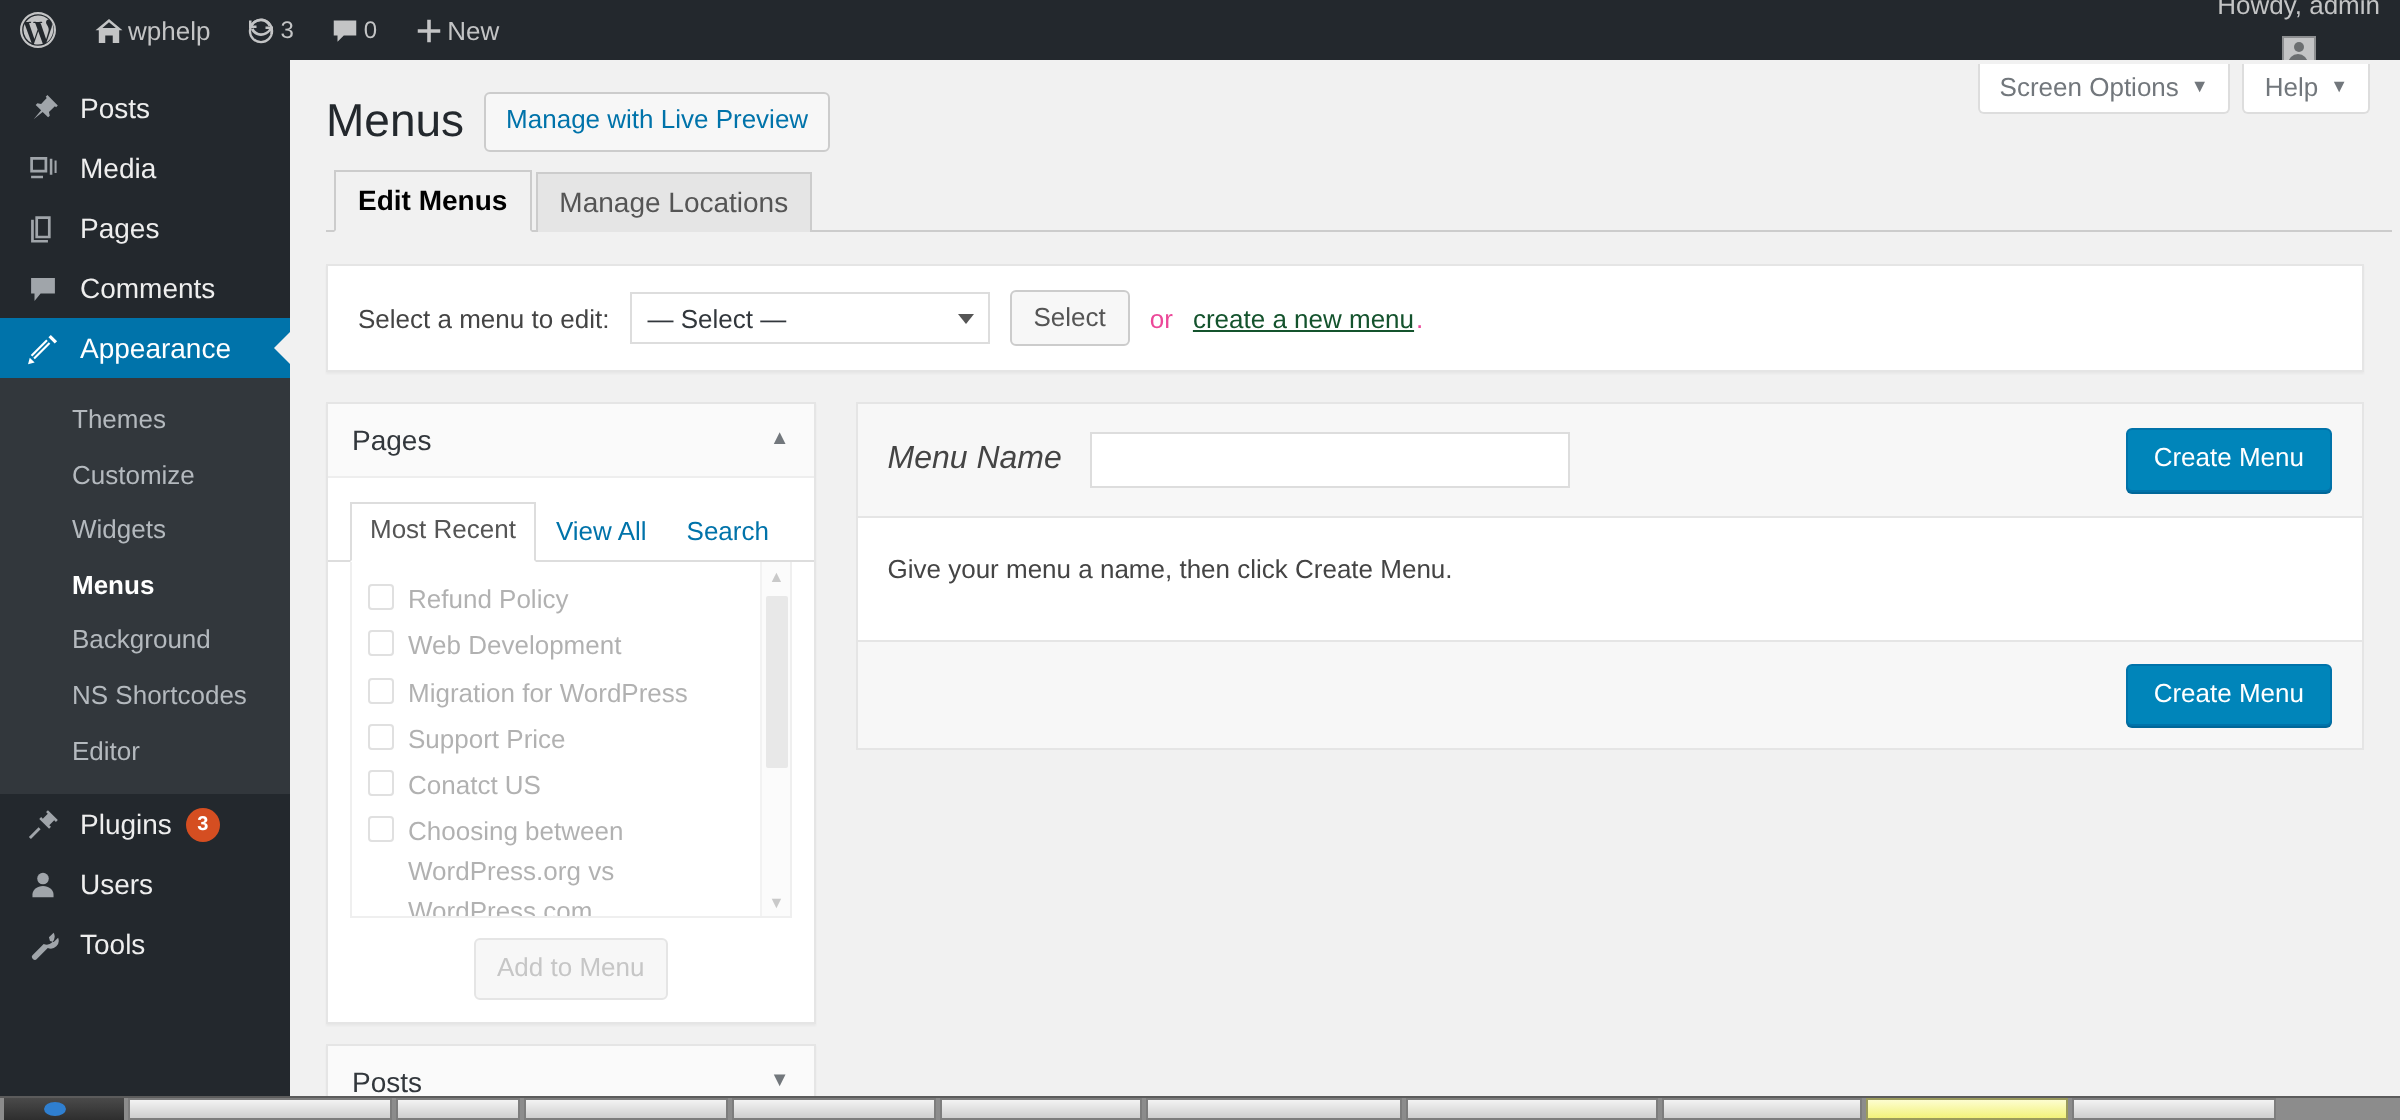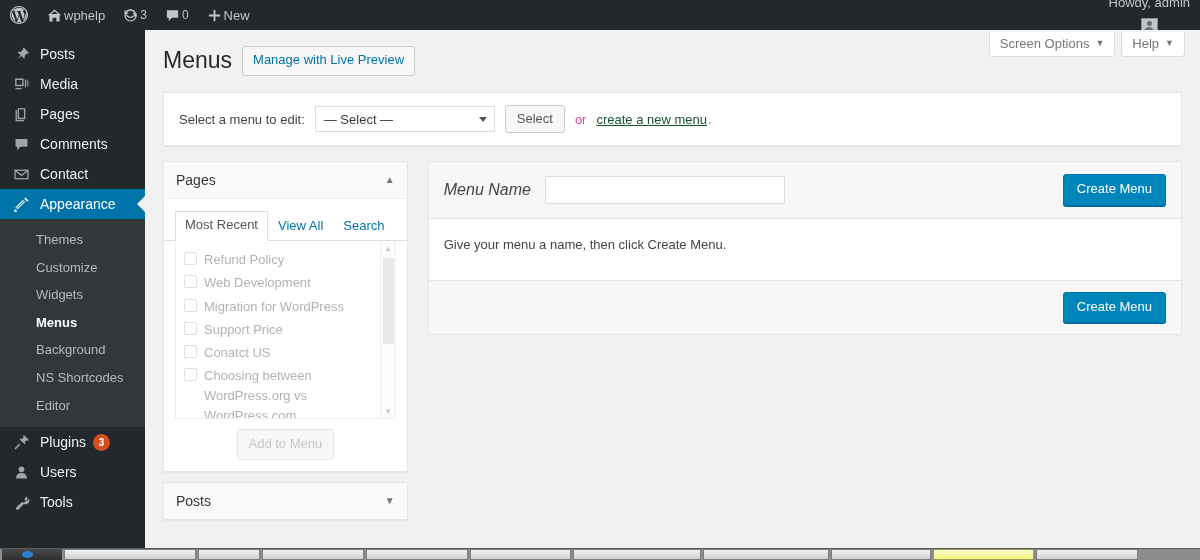--- a/index.html
+++ b/index.html
@@ -392,29 +392,20 @@
 
     <div class="menu-item">
       <span class="mi-icon">
         <svg width="17" height="17" viewBox="0 0 20 20" fill="currentColor">
           <path d="M3 3.5h14v9.2H8.6L5 17V12.7H3V3.5z"></path>
         </svg>
       </span>
       <span class="mi-label">Comments</span>
     </div>
 
-    <div class="menu-item">
-      <span class="mi-icon">
-        <svg width="17" height="17" viewBox="0 0 20 20" fill="none" stroke="currentColor" stroke-width="1.5">
-          <rect x="2.4" y="5" width="15.2" height="10"></rect>
-          <path d="M2.6 5.4L10 11l7.4-5.6"></path>
-        </svg>
-      </span>
-      <span class="mi-label">Contact</span>
-    </div>
 
     <div class="menu-item current">
       <span class="mi-icon">
         <svg width="17" height="17" viewBox="0 0 20 20" fill="currentColor">
           <path d="M14.6 1.7l-1.4 1.4 3.7 3.7 1.4-1.4-3.7-3.7zM11.9 4.4L2.8 13.5l.9.9L12.8 5.3l-.9-.9zm1.5 1.6L4.3 15.1l.9.9 9.1-9.1-.9-.9zM2.2 15.1L1.2 19l3.9-1-2.9-2.9z"></path>
         </svg>
       </span>
       <span class="mi-label">Appearance</span>
     </div>
 
@@ -470,20 +461,24 @@
         <span>Help</span>
         <span class="caret">▼</span>
       </div>
     </div>
 
     <div class="page-head">
       <h1 class="page-title">Menus</h1>
       <span class="live-preview-btn">Manage with Live Preview</span>
     </div>
 
+    <div class="nav-tabs">
+      <span class="nav-tab active">Edit Menus</span>
+      <span class="nav-tab">Manage Locations</span>
+    </div>
 
     <div class="selectbar">
       <span class="selectbar-label">Select a menu to edit:</span>
       <span class="wp-select">
         <span>— Select —</span>
         <span class="sel-caret"></span>
       </span>
       <span class="btn-secondary">Select</span>
       <span class="or-text">or</span>
       <span class="link">create a new menu</span>

